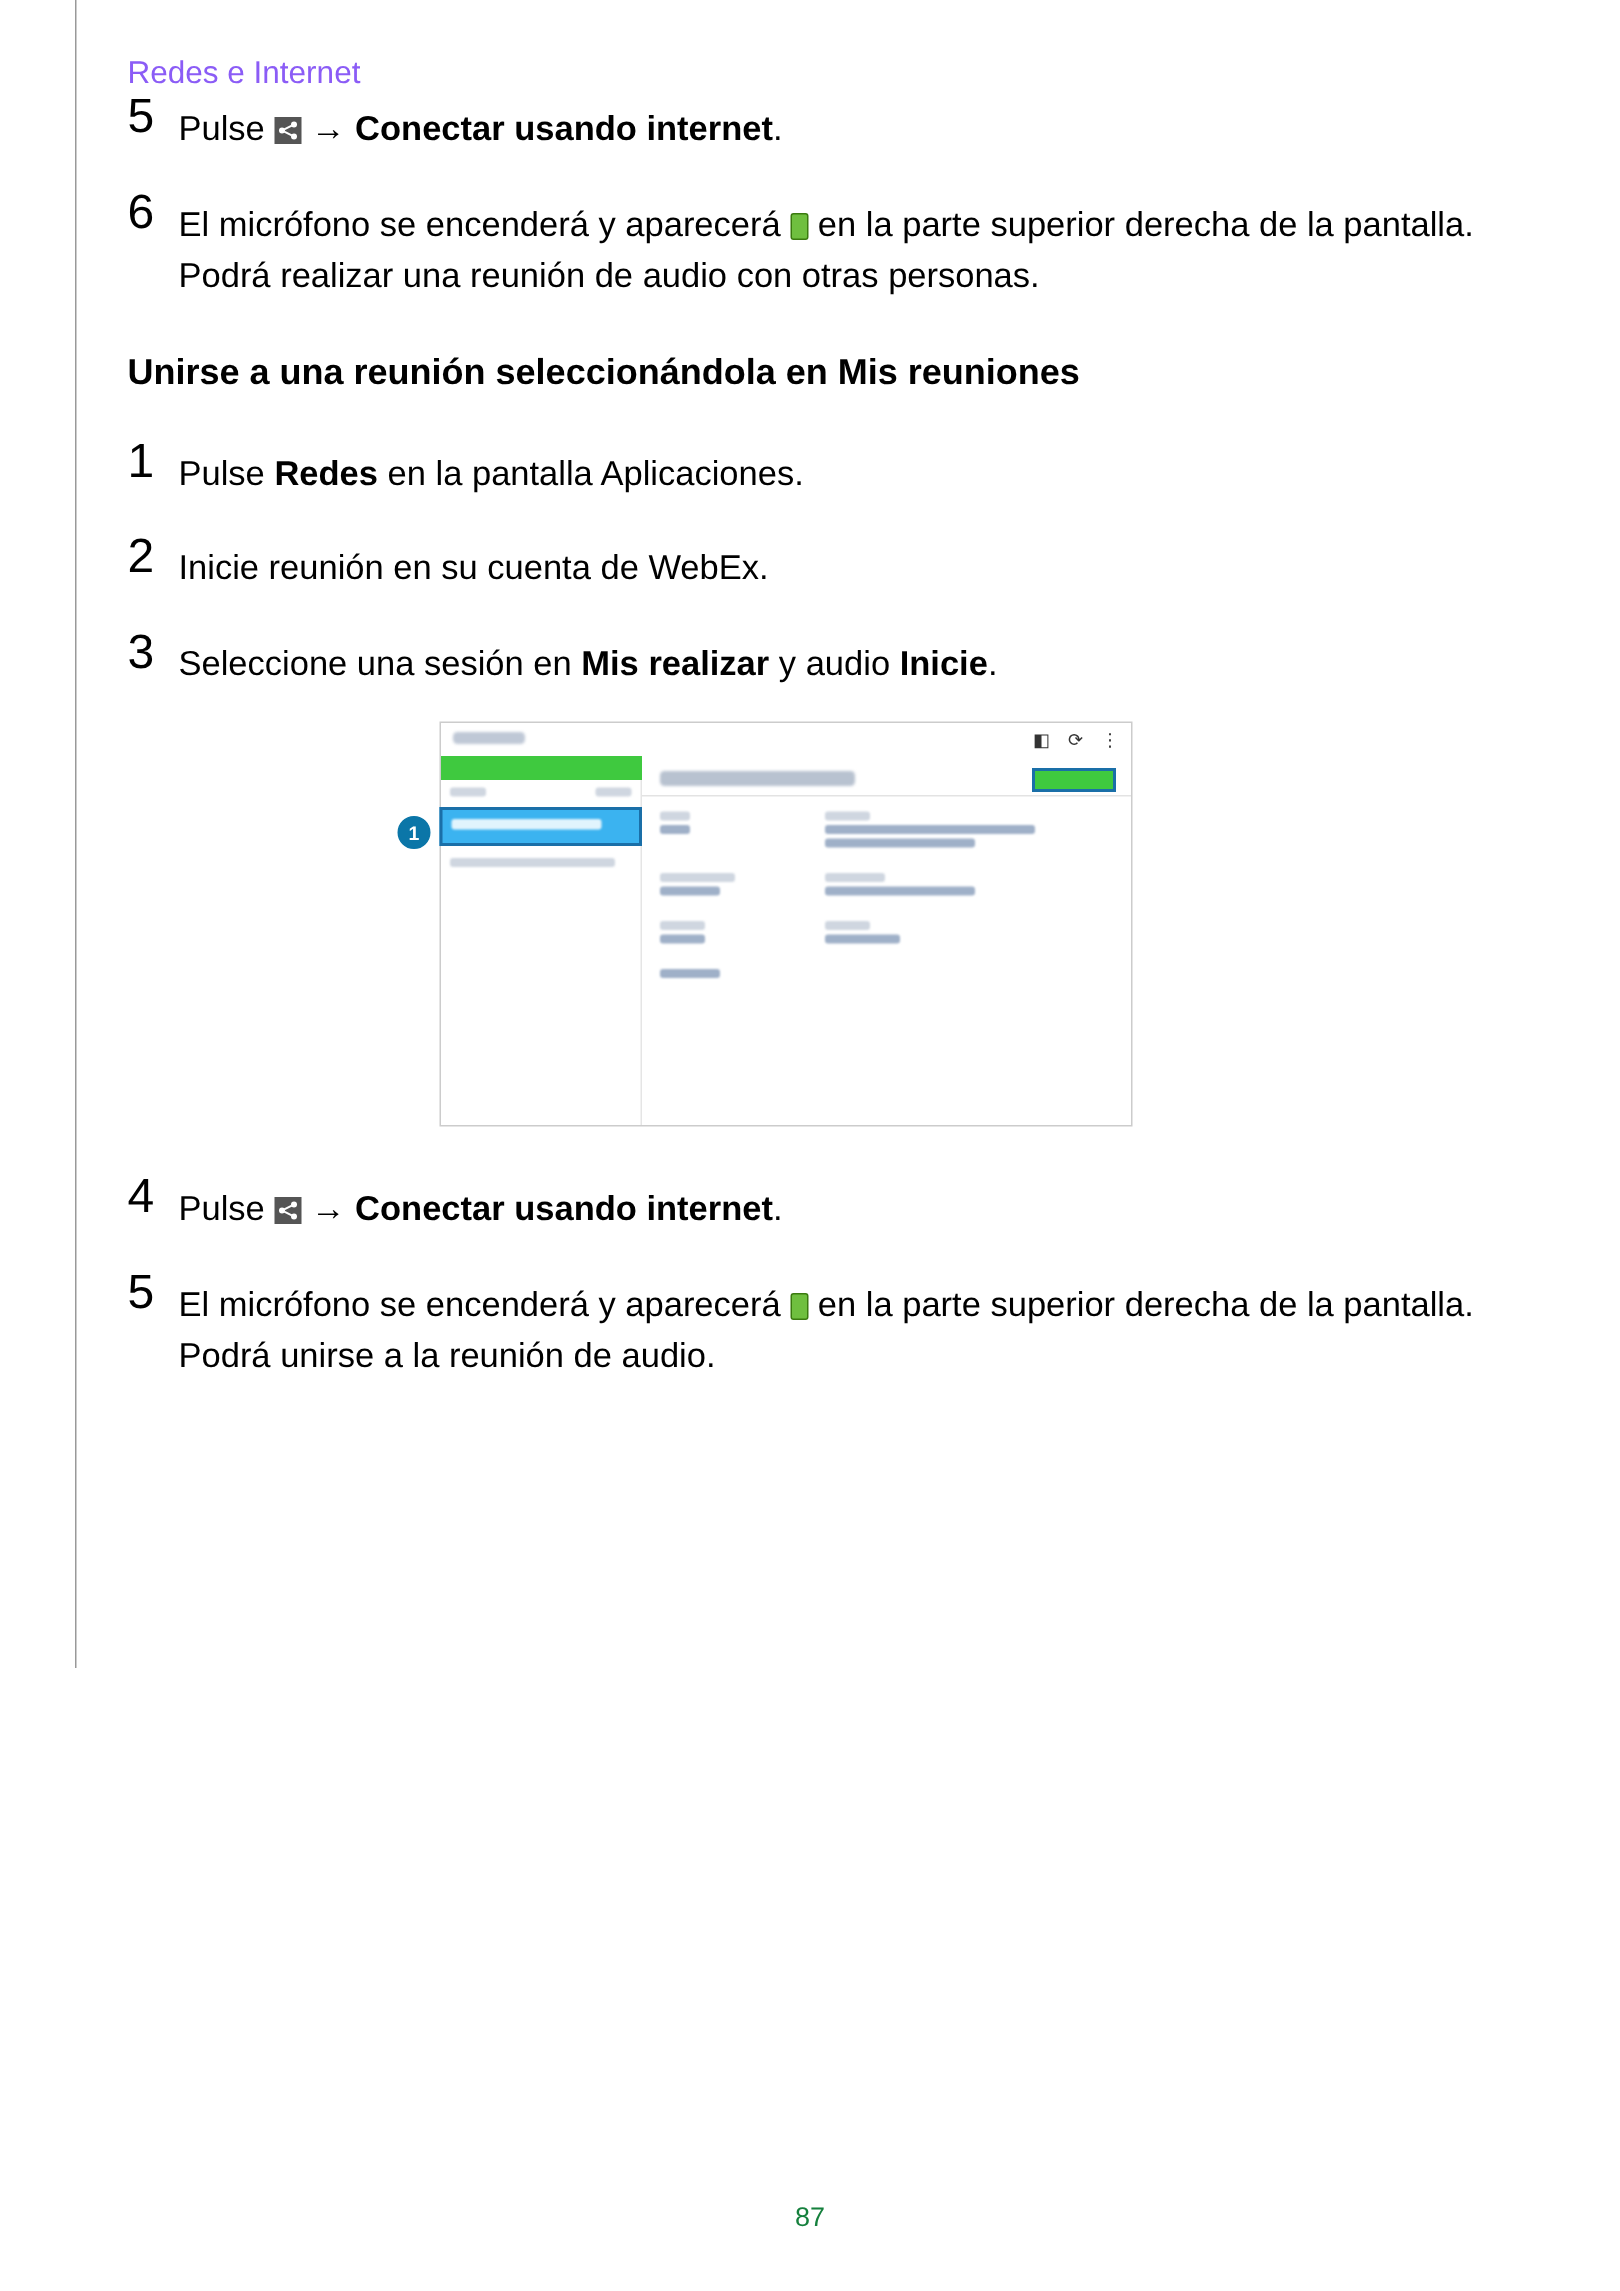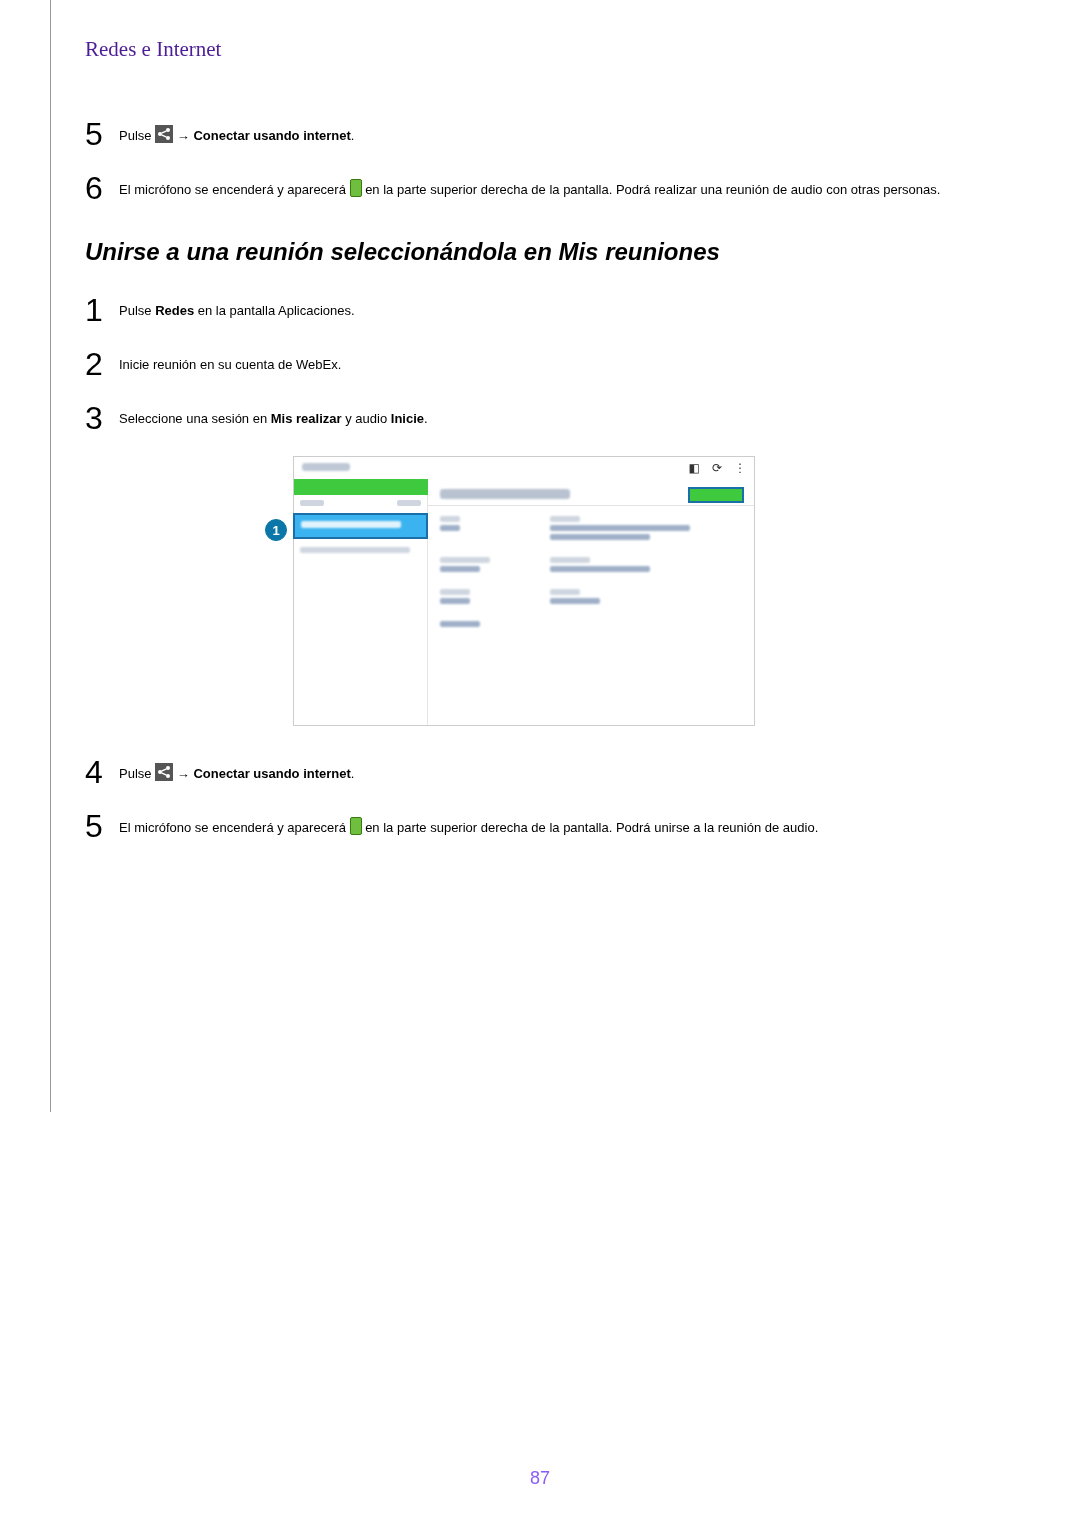--- a/index.html
+++ b/index.html
@@ -20,49 +20,46 @@
     background: #999;
   }
   .content {
     position: absolute;
     left: 85px;
     top: 37px;
     width: 900px;
   }
   .header {
     font-size: 21px;
-    color: #4c1d95;
-    margin-bottom: 56px;
-    font-family: Liberation Serif, serif;
+    color: #8b5cf6;
   }
   .step-row {
     display: flex;
     align-items: flex-start;
     margin-bottom: 22px;
   }
   .step-num {
     font-size: 32px;
     font-weight: 300;
     width: 34px;
     flex-shrink: 0;
     line-height: 1;
     padding-top: 0;
   }
   .step-text {
-    font-size: 13px;
+    font-size: 23px;
     line-height: 1.5;
     padding-top: 7px;
     flex: 1;
   }
   .subheading {
     font-size: 24px;
     font-weight: 700;
     margin-top: 34px;
     margin-bottom: 28px;
-    font-style: italic;
   }
   .icon-box {
     display: inline-flex;
     align-items: center;
     justify-content: center;
     width: 18px;
     height: 18px;
     background: #555;
     vertical-align: -3px;
     position: relative;
@@ -216,21 +213,21 @@
   }
   .callout-1 { left: 0; top: 63px; }
   .callout-2 { left: 396px; top: 29px; }
   .page-num {
     position: absolute;
     bottom: 38px;
     left: 0;
     width: 100%;
     text-align: center;
     font-size: 18px;
-    color: #8b5cf6;
+    color: #15803d;
   }
 </style>
 </head>
 <body>
 
 <div class="vertical-line"></div>
 
 <div class="content">
   <div class="header">Redes e Internet</div>
 

